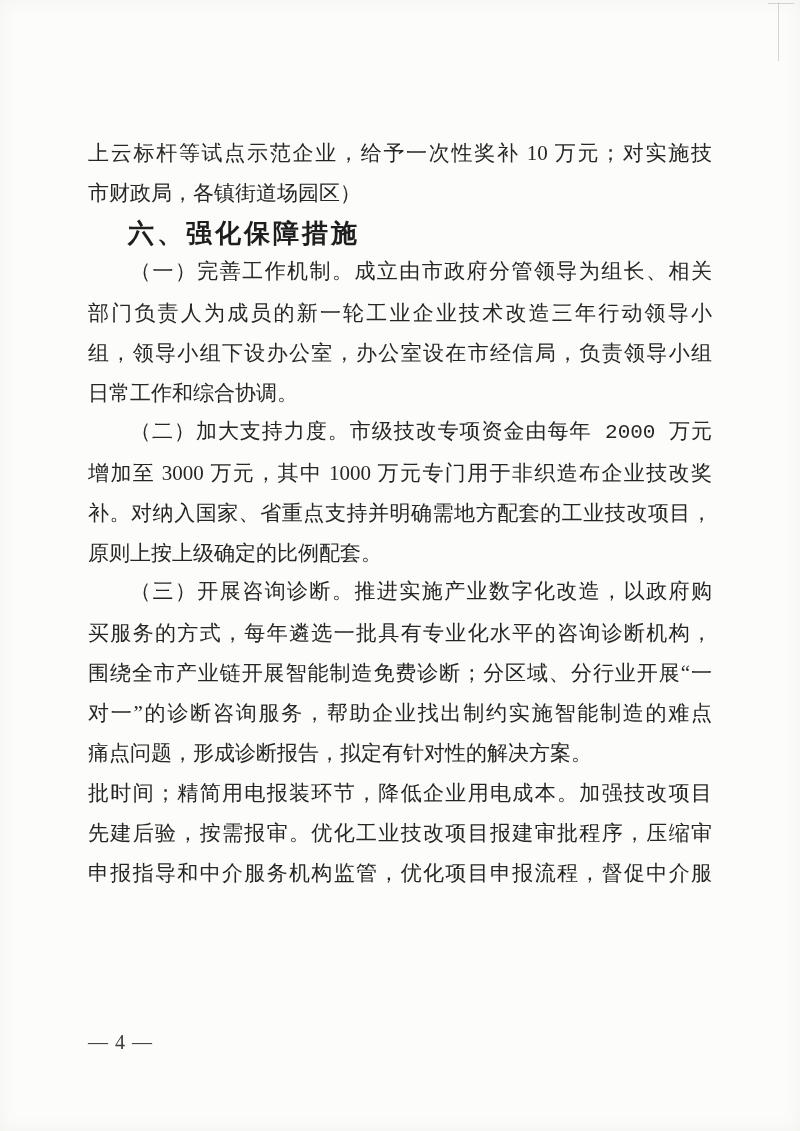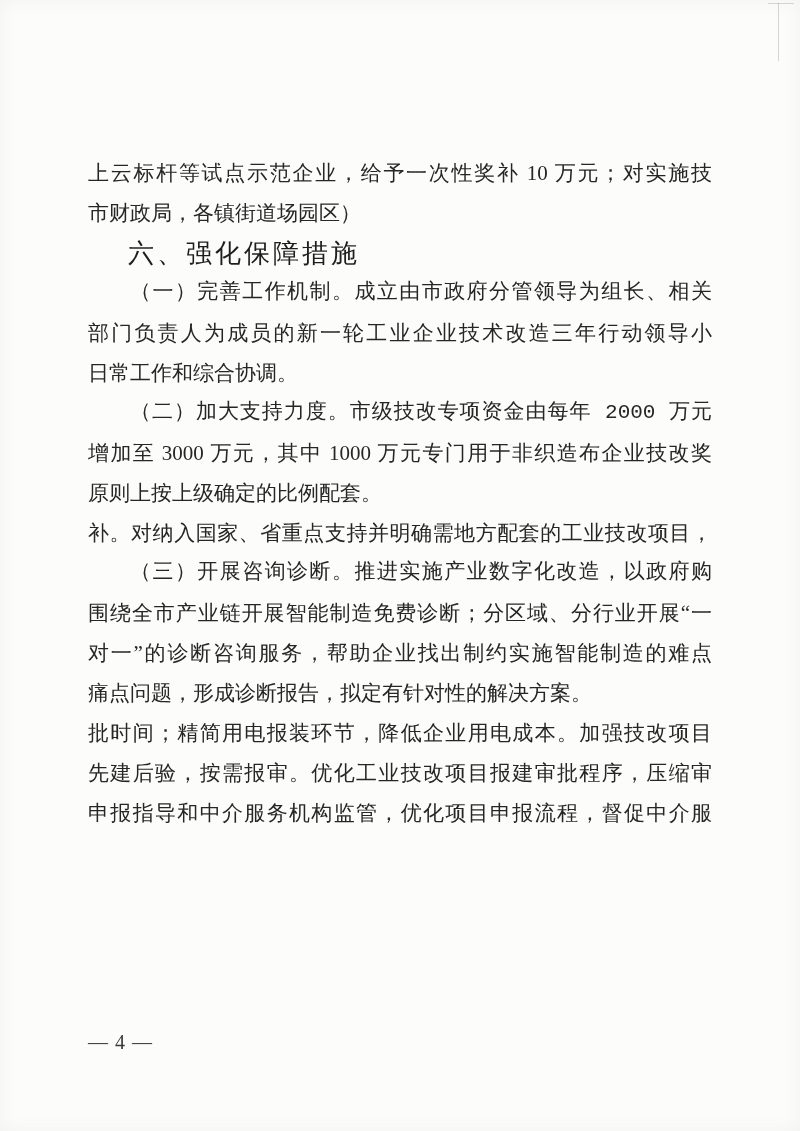--- a/index.html
+++ b/index.html
@@ -10,37 +10,37 @@
     margin: 0 auto;
     background: #fcfcfa;
     overflow: hidden;
     font-family: "Liberation Serif", "DejaVu Serif", serif;
     color: #262626;
     box-shadow: inset 0 0 18px rgba(110,110,105,0.07);
   }
   .doc {
     position: absolute;
     left: 88px;
-    top: 153px;
+    top: 133px;
     width: 624px;
   }
   .line {
     height: 40px;
     line-height: 40px;
     font-size: 21px;
     overflow: hidden;
     white-space: normal;
     text-align: justify;
     text-align-last: justify;
   }
   .line.align-left { text-align-last: left; }
   .line.ind { padding-left: 42px; font-family: Liberation Mono, monospace; }
   .line.heading-line {
     font-family: "Liberation Sans", "DejaVu Sans", sans-serif;
-    font-weight: 400;
+    font-weight: 700;
     font-size: 26px;
     letter-spacing: 3px;
     color: #1e1e1e;
     padding-left: 40px;
     text-align-last: left;
   }
   .run-body { font-style: normal; }
   .run-kai { font-style: oblique 6deg; }
   .pagenum {
     position: absolute;
@@ -76,26 +76,28 @@
 
 <div class="page">
   <div class="scan-line-vertical"></div>
   <div class="scan-line-tick"></div>
   <div class="doc">
       <div class="line"><span class="run-body">上云标杆等试点示范企业，给予一次性奖补 10 万元；对实施技</span></div>
       <div class="line align-left"><span class="run-kai">市财政局，各镇街道场园区）</span></div>
       <div class="line align-left heading-line"><span class="run-hei">六、强化保障措施</span></div>
       <div class="line ind"><span class="run-kai">（一）完善工作机制。</span><span class="run-body">成立由市政府分管领导为组长、相关</span></div>
       <div class="line"><span class="run-body">部门负责人为成员的新一轮工业企业技术改造三年行动领导小</span></div>
+      <div class="line"><span class="run-body">组，领导小组下设办公室，办公室设在市经信局，负责领导小组</span></div>
       <div class="line align-left"><span class="run-body">日常工作和综合协调。</span></div>
       <div class="line ind"><span class="run-kai">（二）加大支持力度。</span><span class="run-body">市级技改专项资金由每年 2000 万元</span></div>
       <div class="line"><span class="run-body">增加至 3000 万元，其中 1000 万元专门用于非织造布企业技改奖</span></div>
+      <div class="line"><span class="run-body">补。对纳入国家、省重点支持并明确需地方配套的工业技改项目，</span></div>
       <div class="line align-left"><span class="run-body">原则上按上级确定的比例配套。</span></div>
-      <div class="line"><span class="run-body">补。对纳入国家、省重点支持并明确需地方配套的工业技改项目，</span></div>
       <div class="line ind"><span class="run-kai">（三）开展咨询诊断。</span><span class="run-body">推进实施产业数字化改造，以政府购</span></div>
+      <div class="line"><span class="run-body">买服务的方式，每年遴选一批具有专业化水平的咨询诊断机构，</span></div>
       <div class="line"><span class="run-body">围绕全市产业链开展智能制造免费诊断；分区域、分行业开展“一</span></div>
       <div class="line"><span class="run-body">对一”的诊断咨询服务，帮助企业找出制约实施智能制造的难点</span></div>
       <div class="line align-left"><span class="run-body">痛点问题，形成诊断报告，拟定有针对性的解决方案。</span></div>
       <div class="line"><span class="run-body">批时间；精简用电报装环节，降低企业用电成本。加强技改项目</span></div>
       <div class="line"><span class="run-body">先建后验，按需报审。优化工业技改项目报建审批程序，压缩审</span></div>
       <div class="line"><span class="run-body">申报指导和中介服务机构监管，优化项目申报流程，督促中介服</span></div>
     </div>
   <div class="pagenum">— 4 —</div>
 </div>
 

